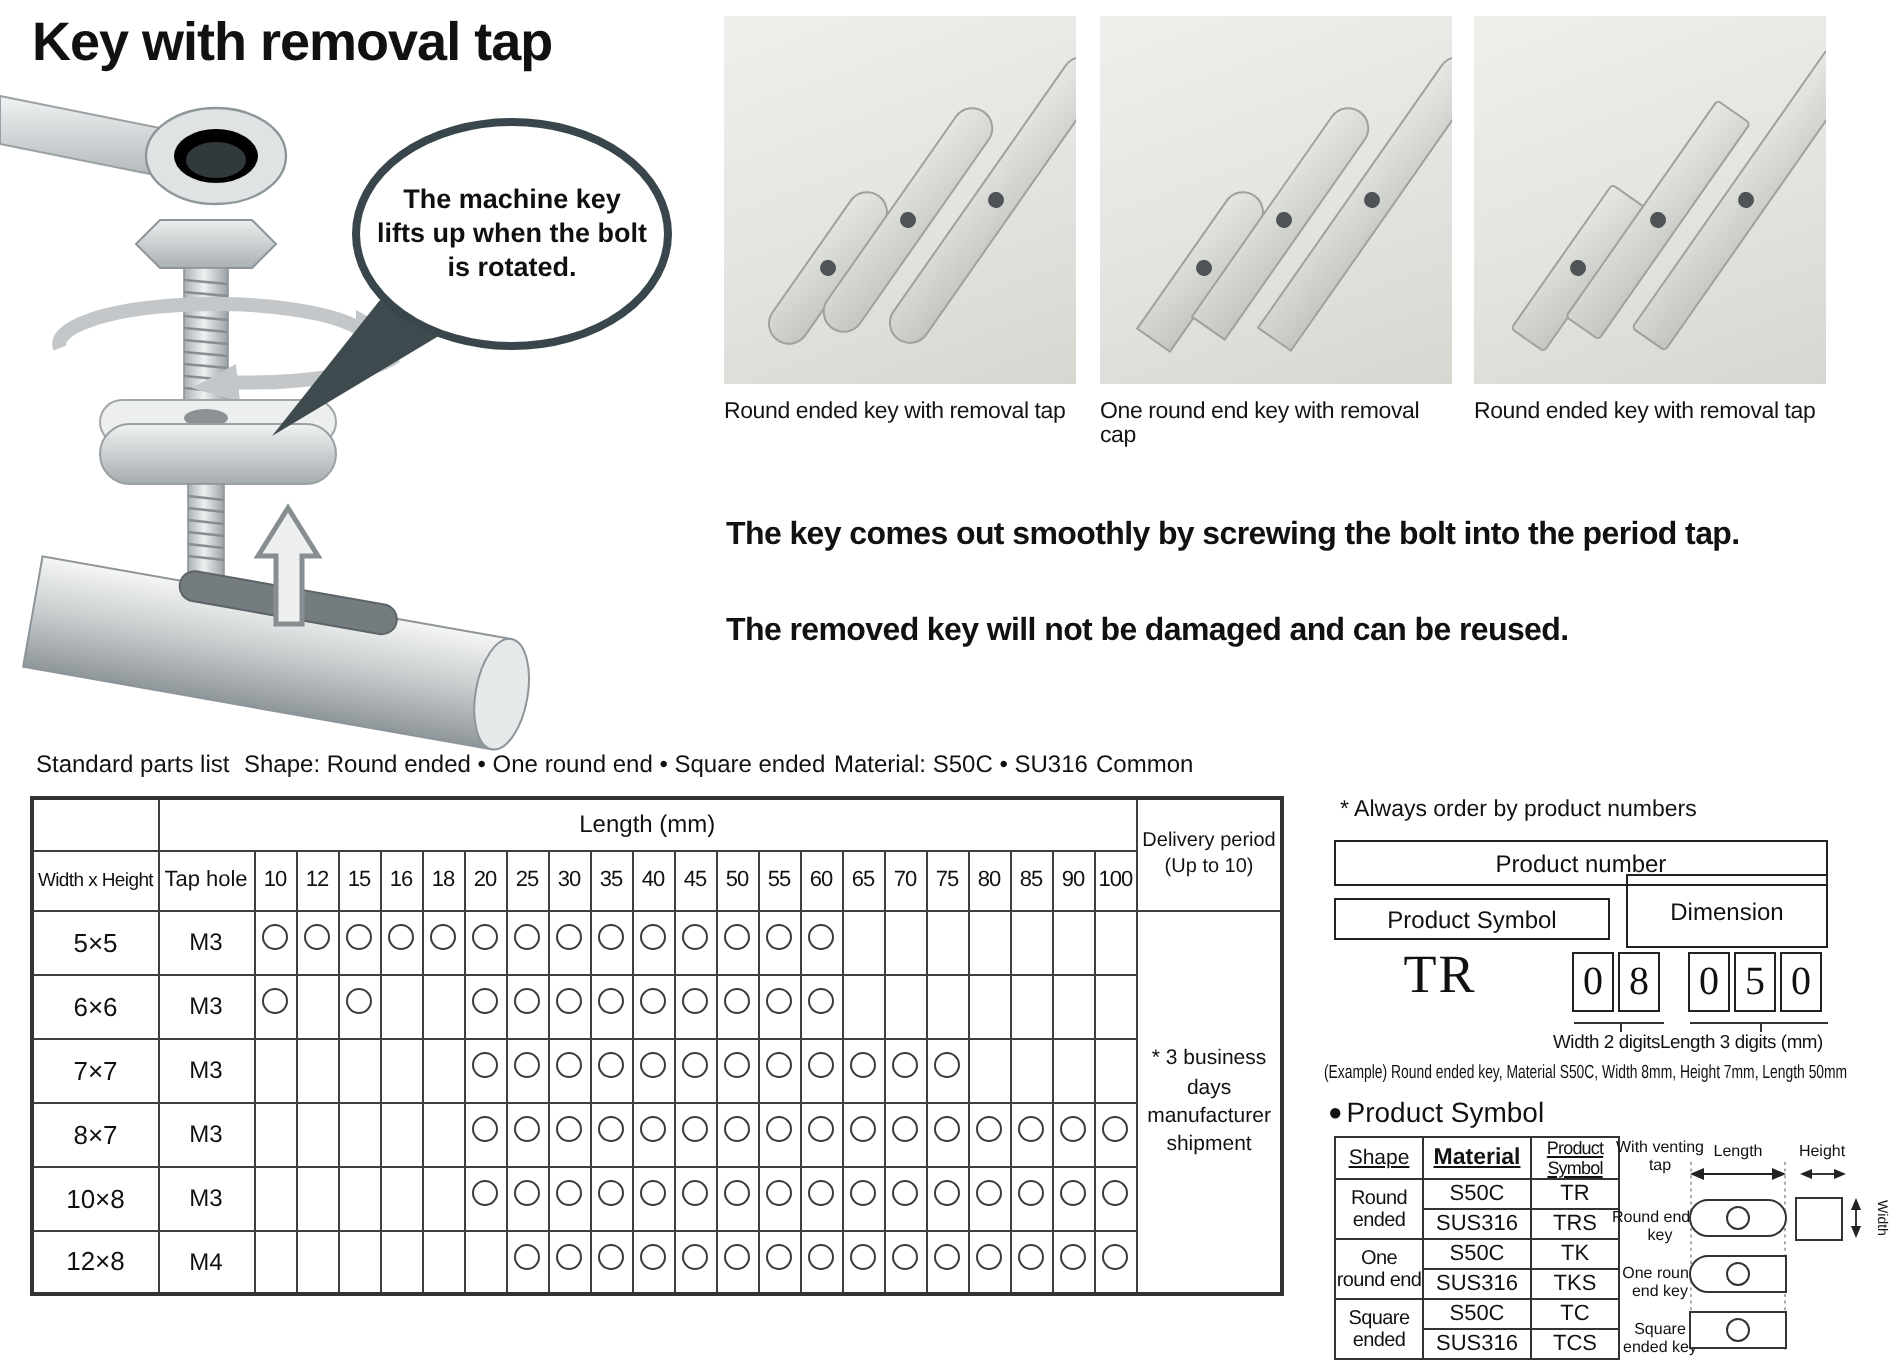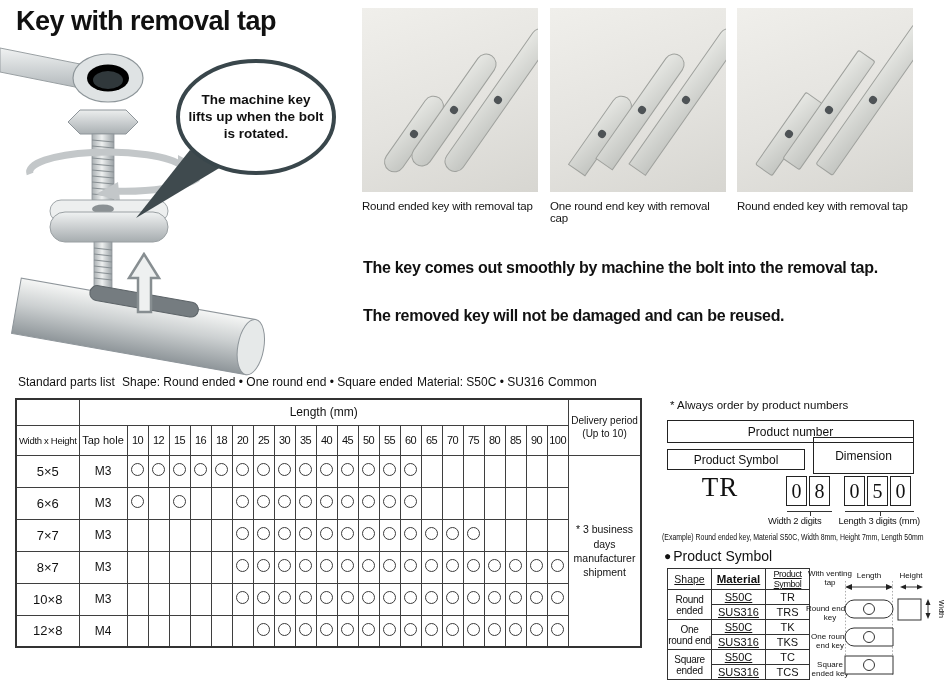--- a/index.html
+++ b/index.html
@@ -47,35 +47,35 @@
   #ps-box{left:667px;top:449px;width:138px;height:21px;}
   #dim-box{left:813px;top:437px;width:101px;height:37px;}
   #tr-ex{left:688px;top:472px;width:64px;text-align:center;font-family:"Liberation Serif",serif;font-size:27px;letter-spacing:1px;}
   .dgroup{top:476px;display:flex;gap:2px;}
   #wdigits{left:786px;} #ldigits{left:844px;}
   .digit{width:21px;height:30px;border:1.5px solid #222;box-sizing:border-box;display:flex;align-items:center;justify-content:center;
          font-family:"Liberation Serif",serif;font-size:20px;}
   .ubrace{top:511px;height:5px;border-top:1px solid #333;}
   .ubrace::after{content:"";position:absolute;left:50%;top:0;width:1px;height:4px;background:#333;}
   #ub1{left:787px;width:45px;} #ub2{left:845px;width:69px;}
-  #digit-caption{left:768px;top:515px;width:152px;display:flex;justify-content:space-between;font-size:9.4px;letter-spacing:-0.2px;white-space:nowrap;}
+  #digit-caption{left:768px;top:515px;width:152px;display:flex;justify-content:center;font-size:9.4px;letter-spacing:-0.2px;white-space:nowrap;}
   #example-line{left:662px;top:531px;font-size:9.5px;white-space:nowrap;transform:scaleX(0.73);transform-origin:left top;}
   #sym-title{left:664px;top:548px;font-size:14px;display:flex;align-items:center;gap:2px;}
   #sym-title .bullet{font-size:12px;}
 
   
   #symbol-table{left:667px;top:568px;border-collapse:collapse;table-layout:fixed;width:142px;border:1.5px solid #222;}
   #symbol-table td,#symbol-table th{border:1px solid #333;padding:0;text-align:center;vertical-align:middle;overflow:hidden;}
   #symbol-table thead tr{height:16px;text-decoration:underline;}
   #symbol-table tbody tr{height:15px;}
   th.h-shape{font-size:10.5px;font-weight:normal;}
   th.h-mat{font-size:11.5px;font-weight:bold;}
   th.h-sym{font-size:9px;font-weight:normal;letter-spacing:-0.4px;}
   td.shape-cell{font-size:10px;line-height:1.1;letter-spacing:-0.3px;}
-  td.mat-cell{font-size:11px;text-align:left;padding-left:2px;text-decoration:underline;}
+  td.mat-cell{font-size:11px;text-align:left;padding-left:2px;}
   td.symb-cell{font-size:11px;}
 
   #diagram{left:806px;top:566px;}
 </style>
 </head>
 <body>
 
 <div class="abs" id="page-title">Key with removal tap</div>
 
 <svg id="illus" class="abs" width="352" height="345" viewBox="0 0 352 345">
@@ -204,21 +204,21 @@
         <rect x="126" y="7" width="20" height="170" rx="2" fill="url(#kg)" stroke="#9fa19d"></rect>
         <circle cx="136" cy="92" r="4" fill="#4e5356"></circle>
       </g>
   </svg>
 </div>
 
 <div class="abs caption" style="left:362px">Round ended key with removal tap</div>
 <div class="abs caption" style="left:550px">One round end key with removal cap</div>
 <div class="abs caption" style="left:737px">Round ended key with removal tap</div>
 
-<div class="abs statement" id="st1">The key comes out smoothly by machine the bolt into the removal tap.</div>
+<div class="abs statement" id="st1">The key comes out smoothly by screwing the bolt into the period tap.</div>
 <div class="abs statement" id="st2">The removed key will not be damaged and can be reused.</div>
 
 <div class="abs plh" style="left:18px">Standard parts list</div>
 <div class="abs plh" style="left:122px">Shape: Round ended • One round end • Square ended</div>
 <div class="abs plh" style="left:417px">Material: S50C • SU316</div>
 <div class="abs plh" style="left:548px">Common</div>
 
 <table id="main-table" class="abs">
   <colgroup>
     <col style="width:63px">

